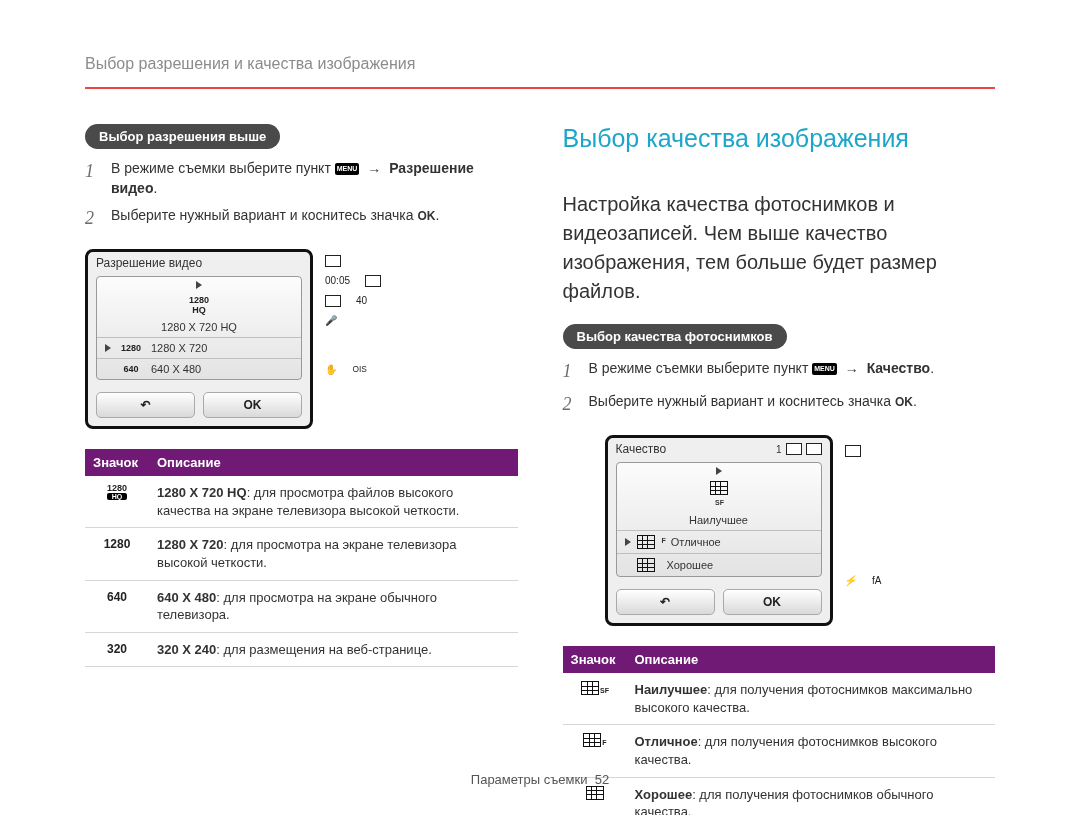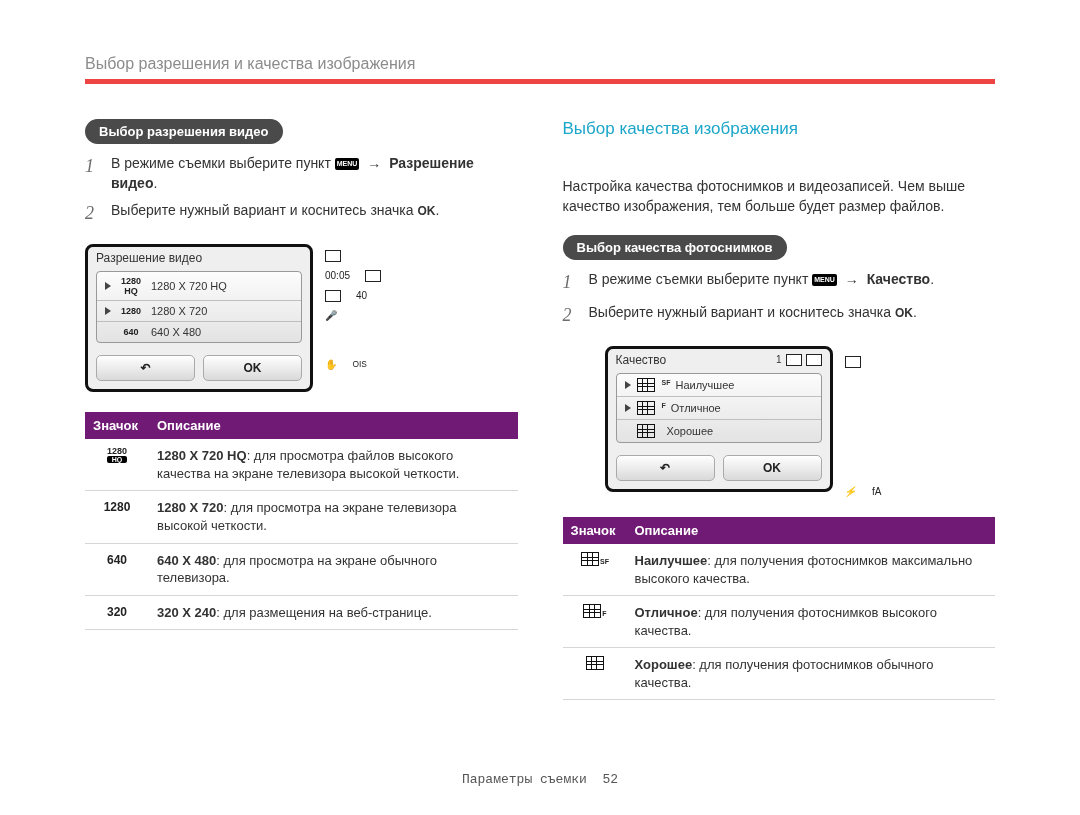--- a/index.html
+++ b/index.html
@@ -15,22 +15,22 @@
   }
   .page {
     padding: 55px 85px 30px 85px;
     box-sizing: border-box;
     height: 100%;
     position: relative;
   }
   .page-title {
     color: #8c8c8c;
     font-size: 16px;
-    border-bottom: 5px solid #ef4444;
-    padding-bottom: 6px;
+    border-bottom: 2px solid #ef4444;
+    padding-bottom: 14px;
     margin-bottom: 35px;
   }
   .cols {
     display: flex;
     gap: 45px;
   }
   .col {
     flex: 1;
     min-width: 0;
   }
@@ -72,27 +72,27 @@
     background: #000;
     color: #fff;
     font-size: 7px;
     font-weight: bold;
     padding: 1px 2px;
     border-radius: 2px;
     vertical-align: middle;
   }
   .section-heading {
     color: #1ca6c9;
-    font-size: 17px;
+    font-size: 25px;
     margin-bottom: 10px;
   }
   .para {
     line-height: 1.45;
     margin-bottom: 18px;
-    font-size: 14px;
+    font-size: 20px;
     margin-top: 37px;
   }
 
   
   .shot-row {
     display: flex;
     align-items: flex-start;
     gap: 12px;
     margin: 18px 0 20px 0;
   }
@@ -114,21 +114,21 @@
     background: linear-gradient(#fcfcfc,#e3e3e3);
   }
   .shot-item {
     display: flex;
     align-items: center;
     gap: 6px;
     padding: 4px 8px;
     border-top: 1px solid #bfbfbf;
     font-size: 11px;
   }
-  .shot-item:first-child { border-top: none; }
+  .shot-item:first-child { border-top: none; flex-direction: column; }
   .shot-item .res-tag {
     font-size: 9px;
     font-weight: bold;
     color: #222;
     width: 28px;
     text-align: center;
   }
   .tri {
     width: 0; height: 0;
     border-top: 4px solid transparent;
@@ -217,33 +217,32 @@
     top: -2px;
     left: 1px;
   }
   .footer {
     position: absolute;
     bottom: 28px;
     left: 0; right: 0;
     text-align: center;
     font-size: 13px;
     color: #555;
-    font-family: Liberation Mono, monospace;
   }
 </style>
 </head>
 <body>
 
 <div class="page">
   <div class="page-title">Выбор разрешения и качества изображения</div>
 
   <div class="cols">
 
     <div class="col">
-      <div class="pill">Выбор разрешения видео</div>
+      <div class="pill">Выбор разрешения выше</div>
 
       <div class="step">
         <div class="step-num">1</div>
         <div class="step-body">
           <span>В режиме съемки выберите пункт</span>
           <span class="menu-badge">MENU</span>
           <span class="arrow"></span>
           <b>Разрешение видео</b>.
         </div>
       </div>

